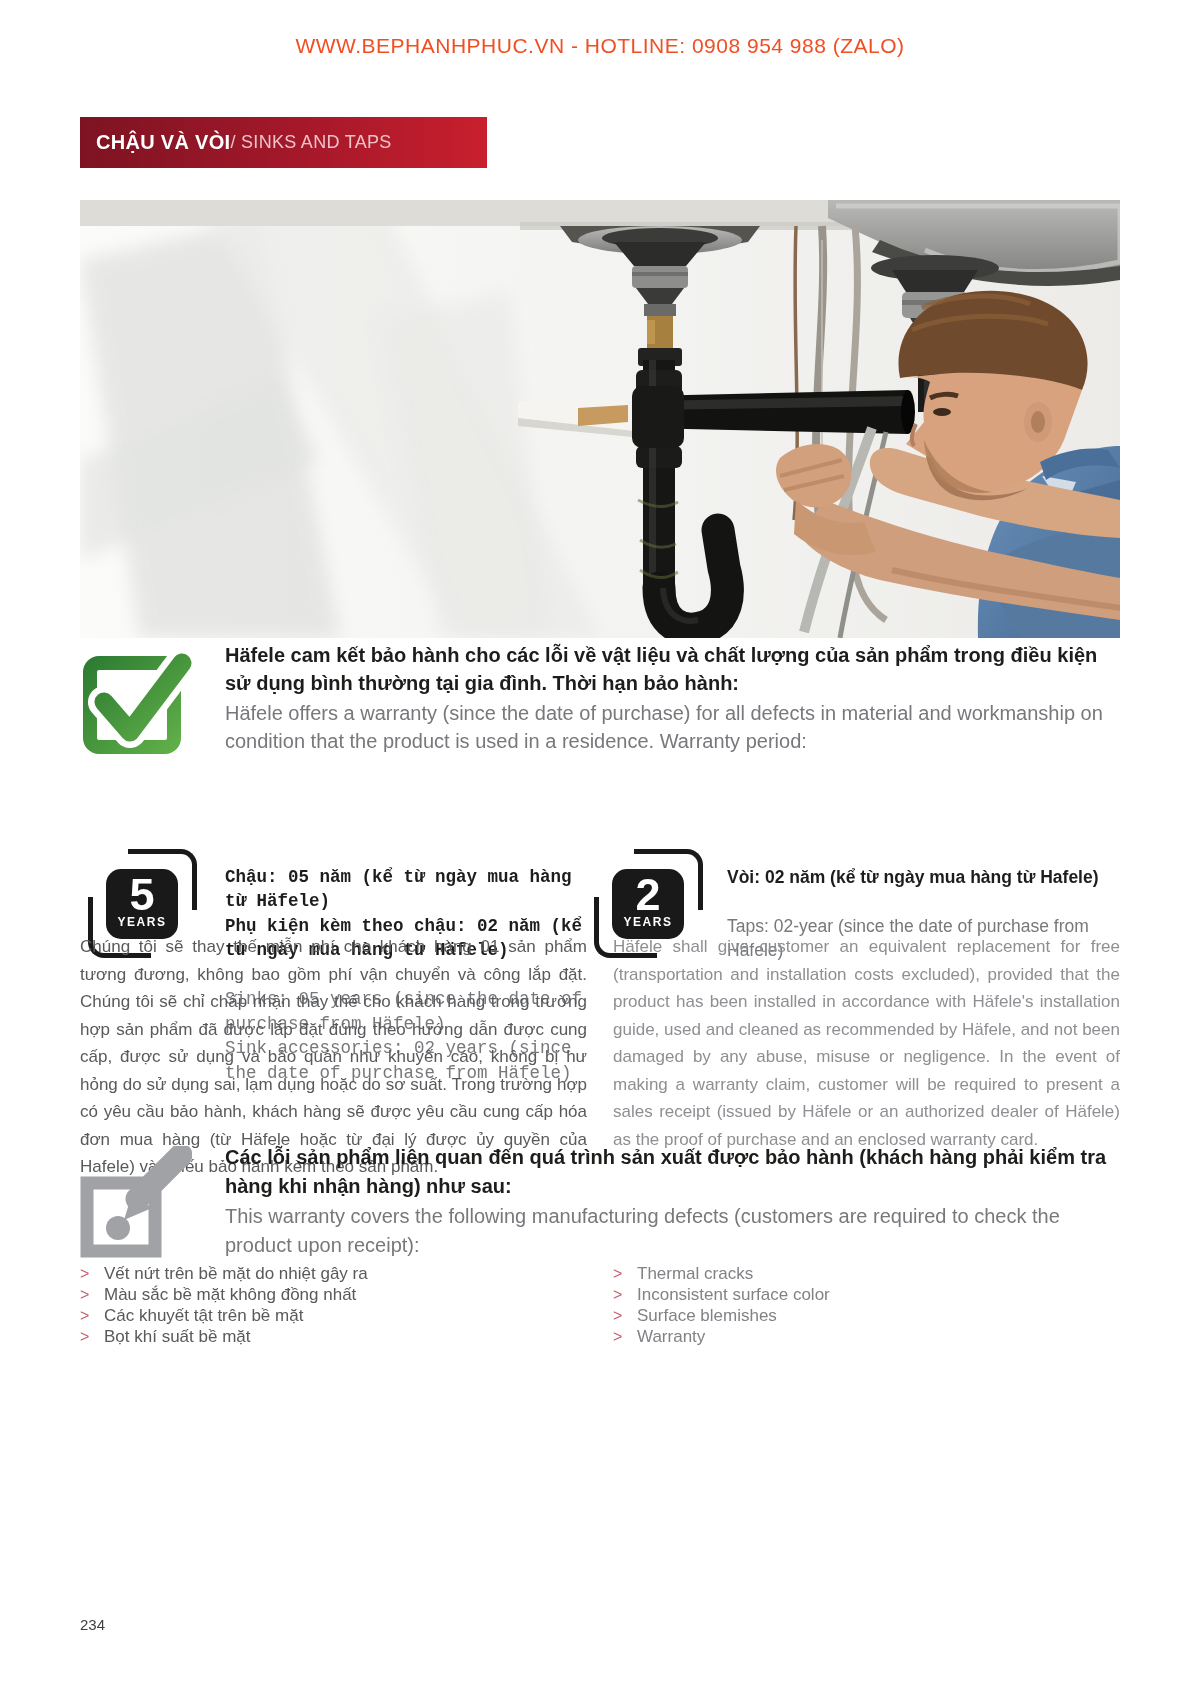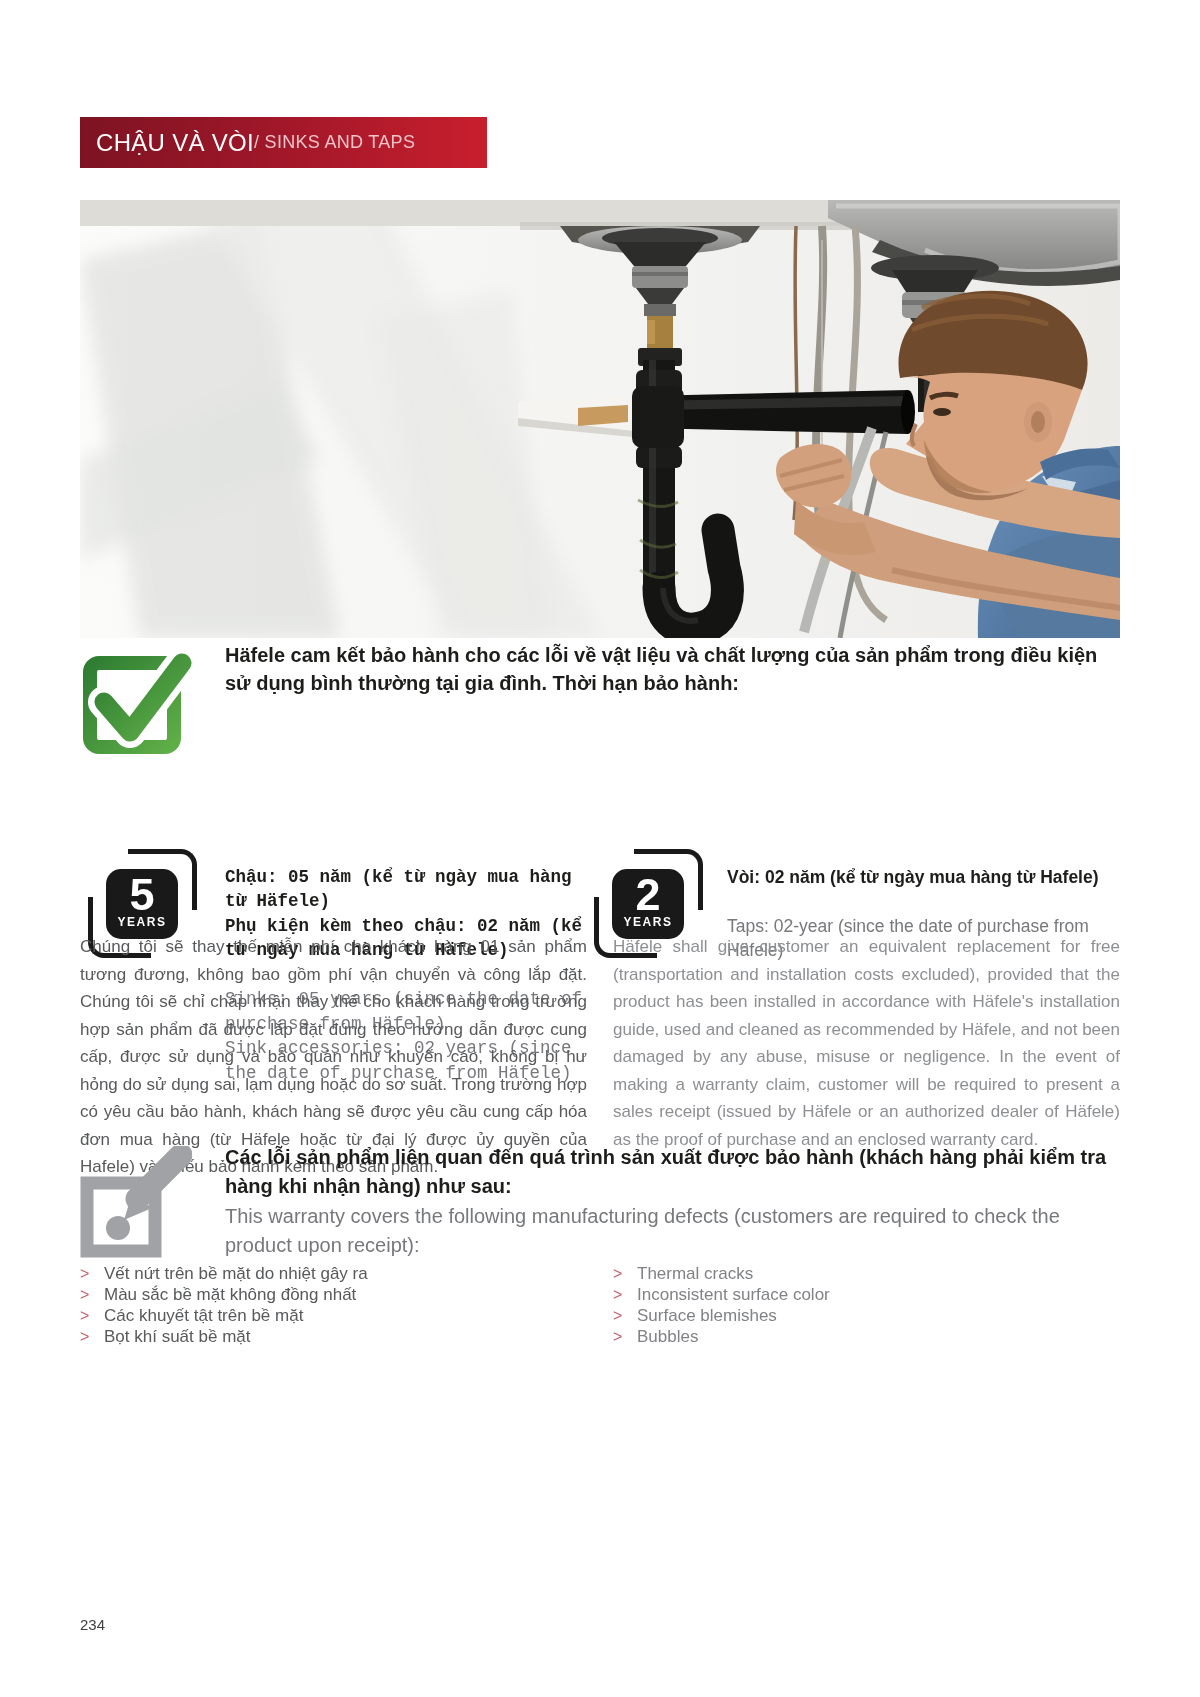--- a/index.html
+++ b/index.html
@@ -11,21 +11,21 @@
   .site-header{
     position:absolute;top:34px;left:0;width:1200px;text-align:center;
     color:#f04f23;font-size:21px;letter-spacing:.5px;font-weight:400;
   }
   
   .banner{
     position:absolute;left:80px;top:117px;width:407px;height:51px;
     background:linear-gradient(90deg,#7d1322 0%,#a5182a 55%,#c81f2d 100%);
     display:flex;align-items:center;padding-left:16px;box-sizing:border-box;
   }
-  .banner .t-vi{color:#ffffff;font-weight:normal;font-size:24px;letter-spacing:.3px;}
+  .banner .t-vi{color:#ffffff;font-weight:bold;font-size:20px;letter-spacing:.3px;}
   .banner .t-en{color:#eec3c8;font-size:18px;margin-left:0;letter-spacing:.3px;}
   
   .photo{position:absolute;left:80px;top:200px;width:1040px;height:438px;overflow:hidden;background:#f2f2f0;}
   
   .check-icon{position:absolute;left:80px;top:646px;width:112px;height:112px;}
   .intro-text{position:absolute;left:225px;top:641px;width:900px;}
   .intro-text .vi{color:#1d1d1b;font-weight:bold;font-size:20px;line-height:28px;}
   .intro-text .en{color:#77787b;font-size:20px;line-height:28px;margin-top:2px;}
   
   .badge{position:absolute;width:118px;height:118px;}
@@ -59,20 +59,21 @@
   .defect-list li{margin-bottom:4.5px;line-height:16.5px;padding-left:24px;position:relative;}
   .defect-list .chev{position:absolute;left:0;top:0;color:#c25f6a;font-size:16px;}
   
   .page-num{position:absolute;left:80px;top:1616px;font-size:15px;color:#404040;}
 </style>
 </head>
 <body>
 
 <div class="page">
 
+  <div class="site-header">WWW.BEPHANHPHUC.VN - HOTLINE: 0908 954 988 (ZALO)</div>
 
   <div class="banner">
     <span class="t-vi">CHẬU VÀ VÒI</span>
     <span class="t-en">/ SINKS AND TAPS</span>
   </div>
 
   <div class="photo">
     <svg width="1040" height="438" viewBox="0 0 1040 438" xmlns="http://www.w3.org/2000/svg">
       <defs>
         <filter id="soft" x="-30%" y="-30%" width="160%" height="160%">
@@ -199,20 +200,21 @@
             <stop offset="1" stop-color="#5fae47"></stop>
         </linearGradient>
       </defs>
       <rect x="10" y="17" width="84" height="84" rx="9" fill="#ffffff" stroke="url(#gg)" stroke-width="14"></rect>
       <path d="M24,56 L50,86 L102,17" stroke="#ffffff" stroke-width="32" fill="none" stroke-linecap="round" stroke-linejoin="round"></path>
       <path d="M24,56 L50,86 L102,17" stroke="url(#gg)" stroke-width="19" fill="none" stroke-linecap="round" stroke-linejoin="round"></path>
     </svg>
   </div>
   <div class="intro-text">
     <div class="vi">Häfele cam kết bảo hành cho các lỗi về vật liệu và chất lượng của sản phẩm trong điều kiện sử dụng bình thường tại gia đình. Thời hạn bảo hành:</div>
+    <div class="en">Häfele offers a warranty (since the date of purchase) for all defects in material and workmanship on condition that the product is used in a residence. Warranty period:</div>
   </div>
 
   <div class="badge" id="badge-5">
     <div class="bracket-tr"></div>
     <div class="bracket-bl"></div>
     <div class="badge-box">
       <div class="badge-num">5</div>
       <div class="badge-years">YEARS</div>
     </div>
   </div>
@@ -255,18 +257,18 @@
   <ul class="defect-list" id="defects-vi">
     <li><span class="chev">&gt;</span><span>Vết nứt trên bề mặt do nhiệt gây ra</span></li>
     <li><span class="chev">&gt;</span><span>Màu sắc bề mặt không đồng nhất</span></li>
     <li><span class="chev">&gt;</span><span>Các khuyết tật trên bề mặt</span></li>
     <li><span class="chev">&gt;</span><span>Bọt khí suất bề mặt</span></li>
   </ul>
   <ul class="defect-list" id="defects-en">
     <li><span class="chev">&gt;</span><span>Thermal cracks</span></li>
     <li><span class="chev">&gt;</span><span>Inconsistent surface color</span></li>
     <li><span class="chev">&gt;</span><span>Surface blemishes</span></li>
-    <li><span class="chev">&gt;</span><span>Bubbles</span></li>
+    <li><span class="chev">&gt;</span><span>Warranty</span></li>
   </ul>
 
   <div class="page-num">234</div>
 
 </div>
 
 </body></html>

